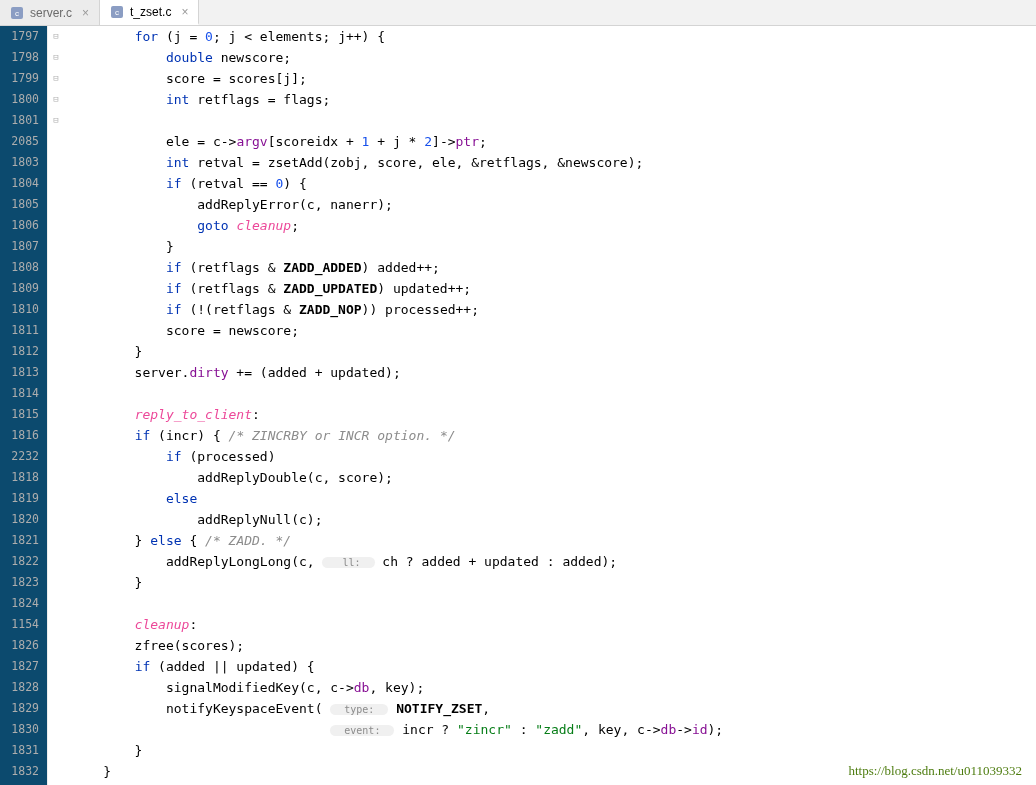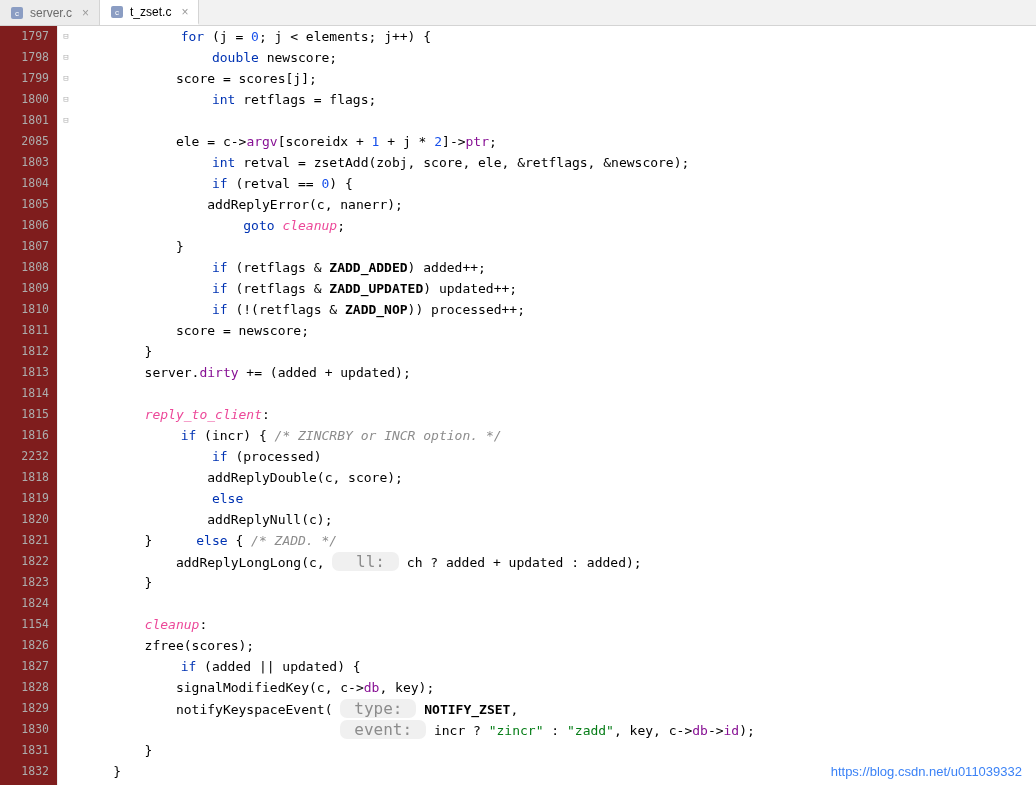--- a/index.html
+++ b/index.html
@@ -49,22 +49,22 @@
 .tab .close {
   color: #9a9a9a;
   font-size: 12px;
   margin-left: 4px;
 }
 .editor {
   display: flex;
   height: calc(100% - 26px);
 }
 .gutter {
-  width: 58px;
-  background: #7f1d1d;
+  width: 48px;
+  background: #0c4a6e;
   color: #adadad;
   text-align: right;
   padding-right: 8px;
   font-size: 11.5px;
   line-height: 21px;
   border-right: 1px solid #ededed;
   user-select: none;
   font-family: "Menlo", "Monaco", "Consolas", monospace;
 }
 .fold-col {
@@ -79,34 +79,34 @@
 }
 .code {
   flex: 1;
   padding-left: 8px;
   line-height: 21px;
   font-size: 13px;
   white-space: pre;
   font-family: "Menlo", "Monaco", "Consolas", monospace;
 }
 .code .line { height: 21px; }
-.kw { color: #0033b3; margin-left: 36px; }
+.kw { color: #0033b3; }
 .num { color: #1750eb; }
 .field { color: #871094; }
 .bold { color: #000; font-weight: bold; margin-top: 20px; }
 .str { color: #067d17; }
 .cmt { color: #8c8c8c; font-style: italic; }
-.hint { background: #f0f0f0; color: #8c8c8c; padding: 0 14px; border-radius: 7px; font-size: 16px; font-style: normal;}
+.hint { background: #f0f0f0; color: #8c8c8c; padding: 0 14px; border-radius: 7px; font-size: 10px; font-style: normal;}
 .lbl { color: #ec4899; font-style: italic; }
 .watermark {
   position: absolute;
   right: 14px;
   bottom: 6px;
-  color: #3b82f6;
-  font-family: Liberation Sans, sans-serif;
+  color: #4d7c0f;
+  font-family: Liberation Serif, serif;
   font-size: 13px;
   pointer-events: none;
 }
 .fold-mark { color: #b0b0b0; }
 </style>
 </head>
 <body>
 
 <div class="tabs">
   <div class="tab inactive">

